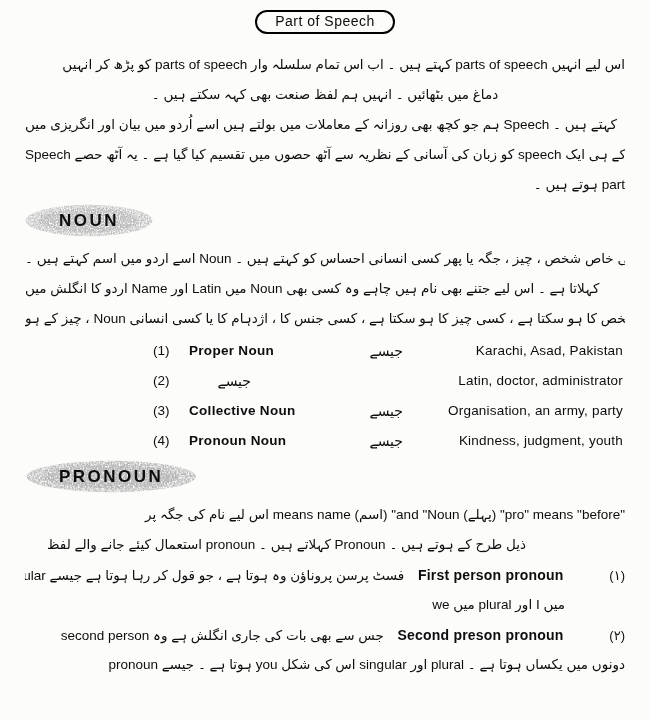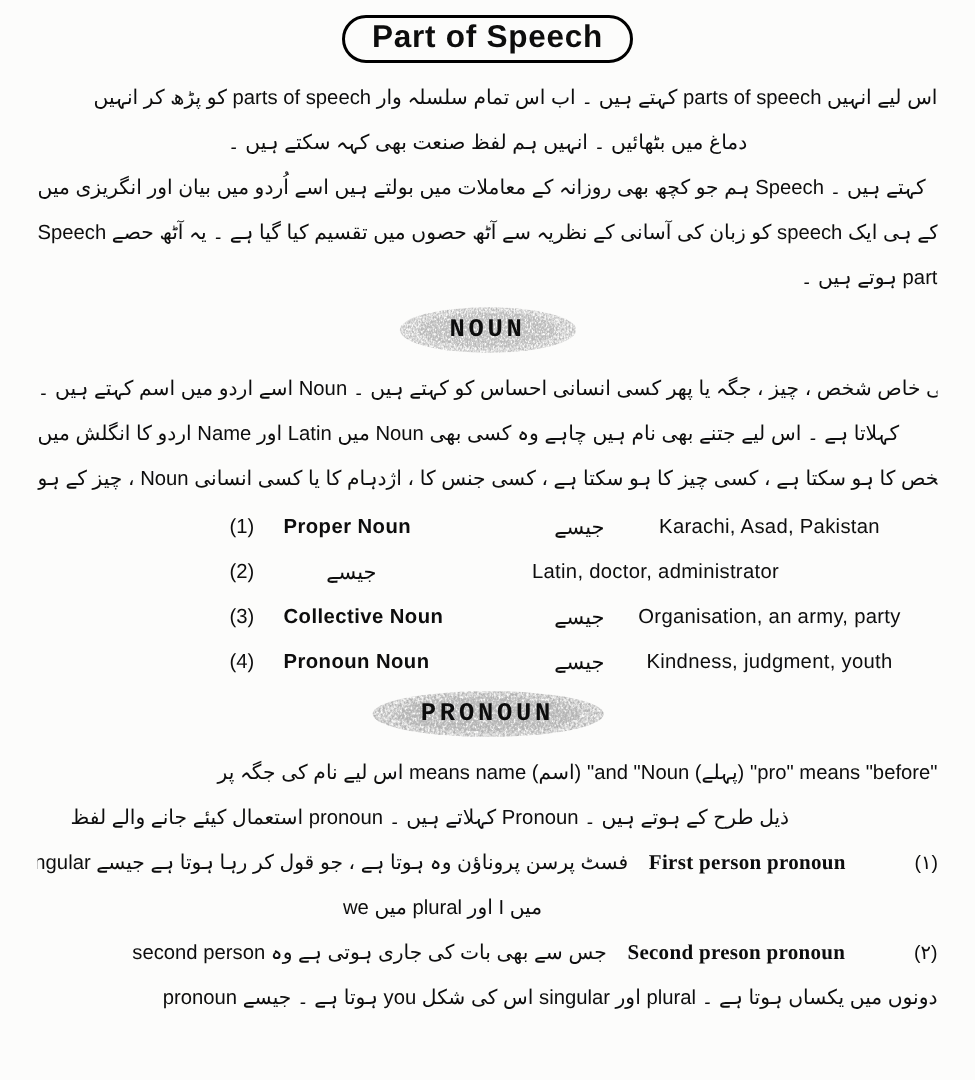--- a/index.html
+++ b/index.html
@@ -7,52 +7,52 @@
     width:650px;height:720px;overflow:hidden;
     background:#fcfcfb;color:#0d0d0d;
     font-family:"Liberation Sans","DejaVu Sans",sans-serif;
   }
   .page{padding:10px 25px 0 25px;}
 
   
   .title-wrap{text-align:center;height:40px;}
   .title-oval{
     display:inline-block;border:2.5px solid #000;border-radius:24px;
-    padding:1px 18px 3px 18px;font-weight:bold;font-size:21px;letter-spacing:.5px;
+    padding:1px 18px 3px 18px;font-weight:normal;font-size:14px;letter-spacing:.5px;
   }
 
   
   .line{
     height:30px;line-height:30px;font-size:13.5px;
     white-space:nowrap;overflow:hidden;
   }
   .rtl{direction:rtl;text-align:right;}
   .ltr{direction:ltr;text-align:left;}
   .center{text-align:center;}
 
   
-  .h-wrap{text-align:center;height:38px;margin:3px 0 3px 0;font-family:Liberation Mono, monospace;}
+  .h-wrap{height:38px;margin:3px 0 3px 0;}
   .blob{position:relative;display:inline-block;padding:8px 34px 7px 34px;}
   .blob svg{position:absolute;left:0;top:0;width:100%;height:100%;}
   .blob b{position:relative;z-index:1;font-size:17px;letter-spacing:2.5px;}
 
   
   .nlist{margin:2px 0 2px 0;}
   .nrow{display:flex;height:30px;line-height:30px;font-size:13.5px;direction:ltr;}
   .nnum{margin-left:128px;width:36px;}
   .nname{width:152px;letter-spacing:.3px;font-weight:bold;}
   .nconn{width:62px;text-align:right;font-size:14px;}
-  .nex{flex:1;text-align:center;padding-right:2px;letter-spacing:.2px;}
+  .nex{flex:1;text-align:right;padding-right:2px;letter-spacing:.2px;}
 
   
   .pline1{direction:rtl;text-align:right;}
   .pmarker{font-size:13px;margin-left:42px;}
-  .ptitle{font-weight:bold;font-size:14px;margin-left:10px;letter-spacing:.2px;font-family:Liberation Serif, serif;}
+  .ptitle{font-weight:bold;font-size:14px;margin-left:10px;letter-spacing:.2px;}
   .ptext{font-size:13.5px;}
-  .item1-l2{direction:rtl;text-align:center;padding-left:0;padding-right:0;margin-right:60px;}
+  .item1-l2{direction:rtl;text-align:right;padding-left:0;padding-right:0;margin-right:60px;}
   .item2-l2{direction:ltr;text-align:right;}
 </style>
 </head>
 <body>
 
 <div class="page">
 
   <div class="title-wrap">
     <span class="title-oval">
       <span>Part of Speech</span>
@@ -147,18 +147,18 @@
       <span class="ptitle">First person pronoun</span>
       <span class="ptext">فسٹ پرسن پروناؤن وہ ہوتا ہے ، جو قول کر رہا ہوتا ہے جیسے singular</span>
     </div>
     <div class="line item1-l2">میں I اور plural میں we</div>
   </div>
 
   <div>
     <div class="line pline1">
       <span class="pmarker">(۲)</span>
       <span class="ptitle">Second preson pronoun</span>
-      <span class="ptext">جس سے بھی بات کی جاری ہوتی ہے وہ second person</span>
+      <span class="ptext">جس سے بھی بات کی جاری انگلش ہے وہ second person</span>
     </div>
     <div class="line item2-l2">pronoun ہوتا ہے ۔ جیسے you اس کی شکل singular اور plural دونوں میں یکساں ہوتا ہے ۔</div>
   </div>
 
 </div>
 
 </body></html>

